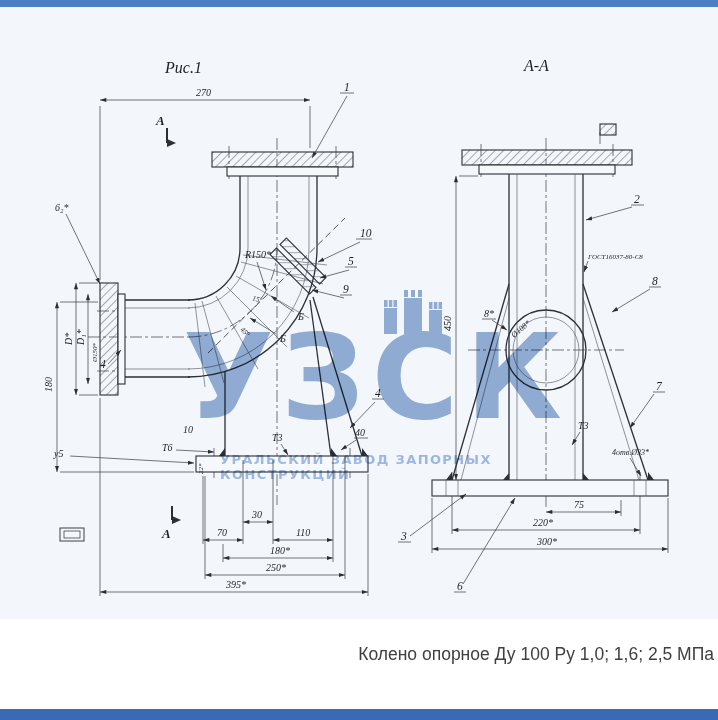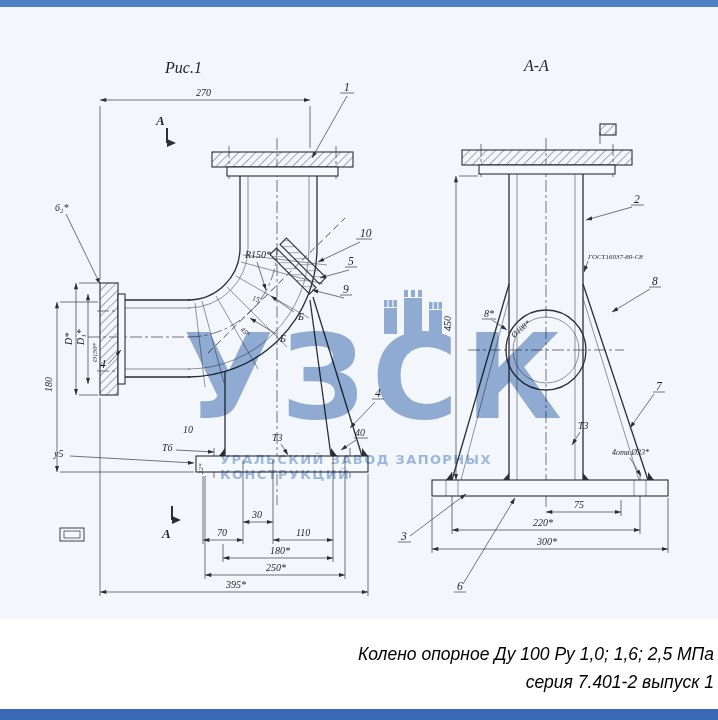--- a/index.html
+++ b/index.html
@@ -27,21 +27,21 @@
   .sec{font-size:13px;font-weight:bold;}
   
   #watermark{position:absolute;left:0;top:0;width:696px;height:720px;pointer-events:none;
              mix-blend-mode:multiply;opacity:0.5;}
   #wm-abbr{position:absolute;left:183px;top:318px;font-size:118px;font-weight:bold;
            line-height:1;letter-spacing:7px;color:#2e63ae;font-family:"DejaVu Sans",sans-serif;}
   #wm-full{position:absolute;left:188px;top:452px;width:345px;font-size:13px;font-weight:bold;
            letter-spacing:1.4px;color:#4a7ec8;font-family:"DejaVu Sans",sans-serif;margin-left:32px;}
   #wm-logo{position:absolute;left:382px;top:288px;}
   
-  .cap{position:absolute;right:22px;font-style:italic;font-size:17.5px;color:#000000;
+  .cap{position:absolute;right:22px;font-size:17.5px;color:#404040;
        font-family:"Liberation Sans",sans-serif;}
   #cap1{top:644px;}
   #cap2{top:672px;}
 </style>
 </head>
 <body>
 
 <div id="stage">
   <div id="paper-tint" style="background: rgb(243, 246, 250);"></div>
   <div id="top-bar" style="background: rgb(77, 127, 195);"></div>
@@ -343,14 +343,13 @@
           <rect x="47" y="14" width="3.5" height="7"></rect>
             <rect x="51.8" y="14" width="3.5" height="7"></rect>
             <rect x="56.5" y="14" width="3.5" height="7"></rect>
         </g>
       </svg>
     </div>
     <div id="wm-full">УРАЛЬСКИЙ ЗАВОД ЗАПОРНЫХ КОНСТРУКЦИЙ</div>
   </div>
 
   <div id="cap1" class="cap">Колено опорное Ду 100 Ру 1,0; 1,6; 2,5 МПа</div>
-  <div id="cap2" class="cap">серия 7.401-2 выпуск 1</div>
 </div>
 
 </body></html>

